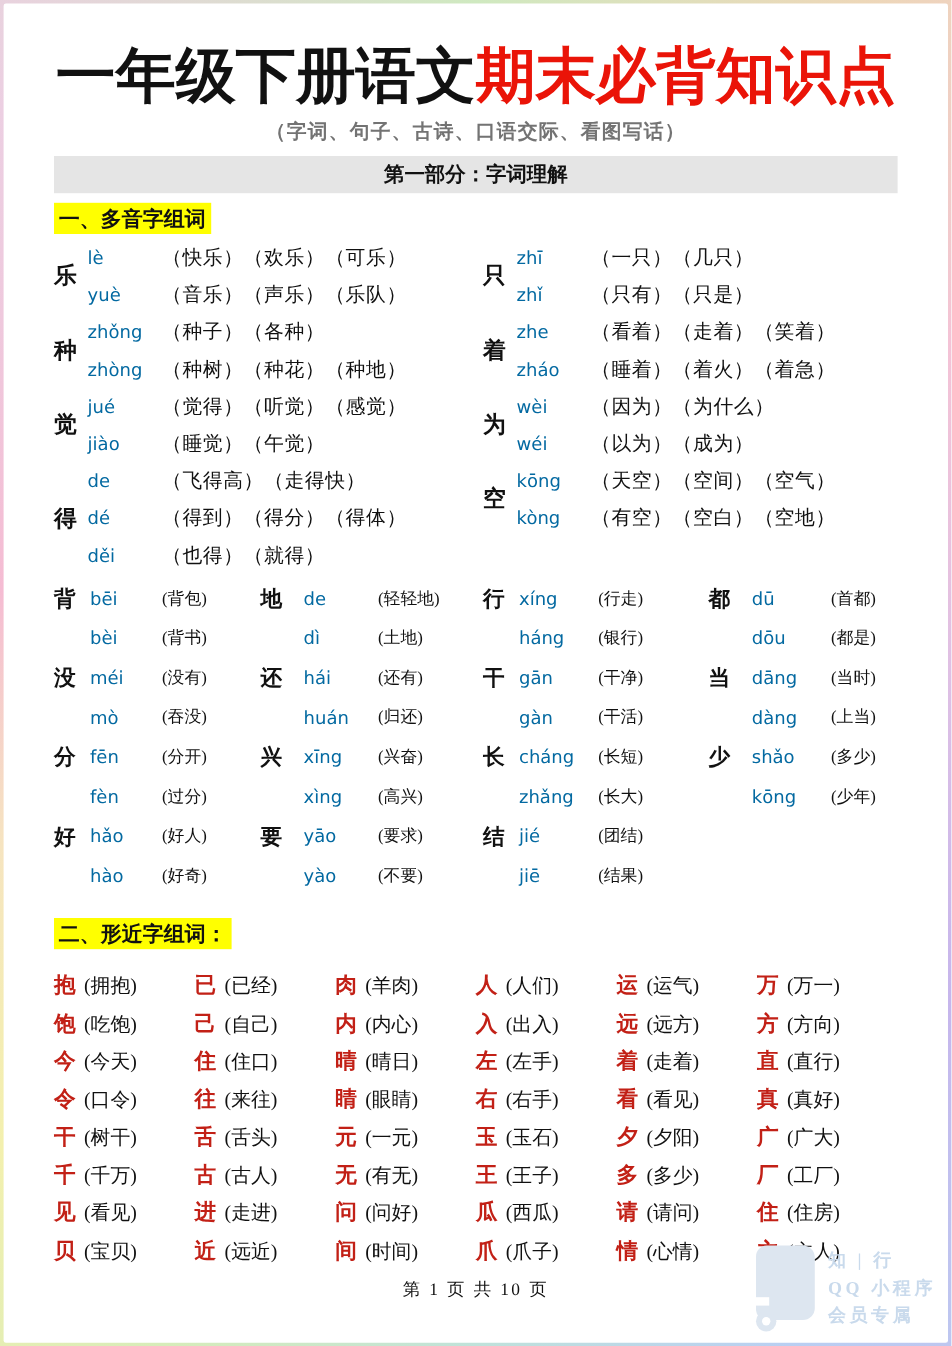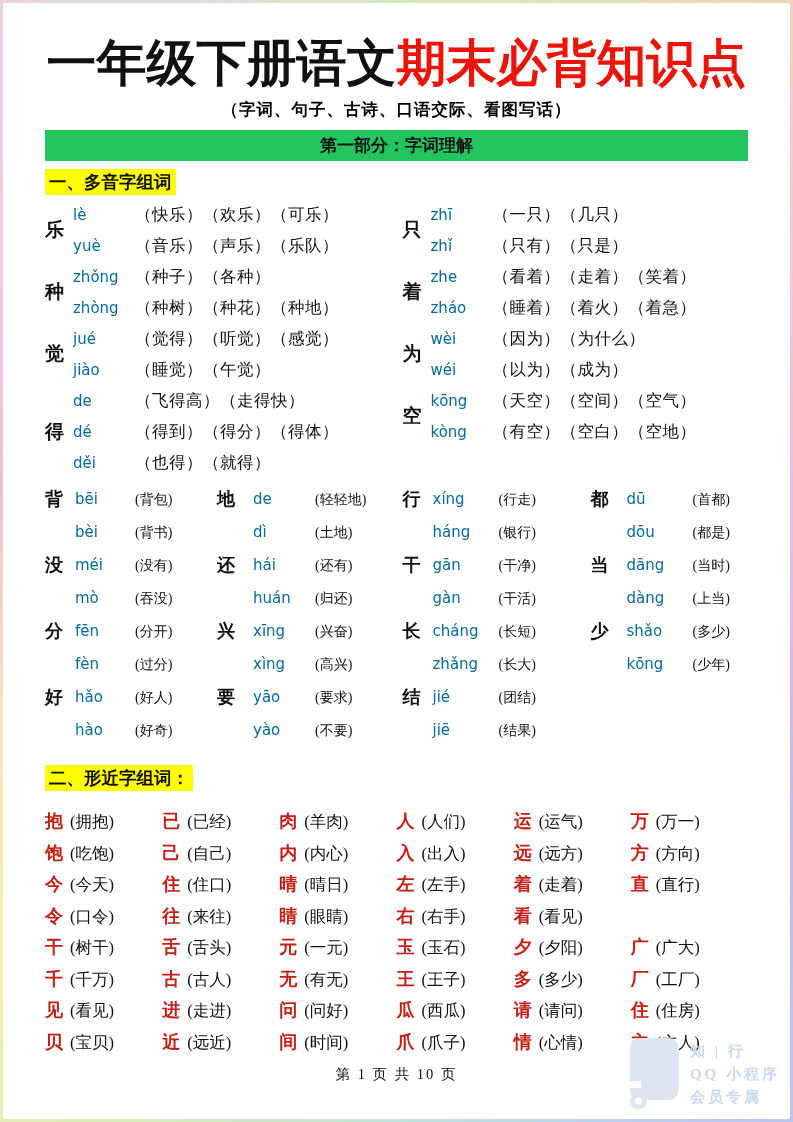--- a/index.html
+++ b/index.html
@@ -13,23 +13,23 @@
   }
   .page{
     width:100%;height:100%;background:#ffffff;border-radius:2px;
     box-sizing:border-box;padding:30px 42px 4px 42px;position:relative;overflow:hidden;
     font-family:"Liberation Serif","DejaVu Serif",serif;color:#111;
   }
   
   .title{ text-align:center; font-size:50px; font-weight:900; line-height:1.2;
           letter-spacing:0px; white-space:nowrap; }
   .title .t-red{ color:#ea1408; }
-  .subtitle{ text-align:center; font-size:16.5px; font-weight:700; color:#000000;
+  .subtitle{ text-align:center; font-size:16.5px; font-weight:700; color:#737373;
              margin-top:6px; letter-spacing:1px; }
-  .banner{ margin-top:9px; background:#22c55e; text-align:center;
+  .banner{ margin-top:9px; background:#e5e5e5; text-align:center;
            font-size:17px; font-weight:700; line-height:31px; height:31px; }
   
   .sec-heading{ display:inline-block; background:#ffff00; font-size:17.5px;
                 font-weight:800; padding:1px 4px; margin-top:8px; }
   
   .dy-cols{ display:flex; margin-top:4px; }
   .dy-col{ flex:1; }
   .dy-col + .dy-col{ padding-left:12px; }
   .dy-group{ display:flex; align-items:center; }
   .dy-char{ width:28px; font-size:19px; font-weight:700; flex:0 0 28px; }
@@ -324,20 +324,21 @@
           <div class="xj-cell"><span class="xj-char">左</span><span class="xj-word">(左手)</span></div>
           <div class="xj-cell"><span class="xj-char">着</span><span class="xj-word">(走着)</span></div>
           <div class="xj-cell"><span class="xj-char">直</span><span class="xj-word">(直行)</span></div>
         </div>
         <div class="xj-row">
           <div class="xj-cell"><span class="xj-char">令</span><span class="xj-word">(口令)</span></div>
           <div class="xj-cell"><span class="xj-char">往</span><span class="xj-word">(来往)</span></div>
           <div class="xj-cell"><span class="xj-char">睛</span><span class="xj-word">(眼睛)</span></div>
           <div class="xj-cell"><span class="xj-char">右</span><span class="xj-word">(右手)</span></div>
           <div class="xj-cell"><span class="xj-char">看</span><span class="xj-word">(看见)</span></div>
+          <div class="xj-cell"><span class="xj-char">真</span><span class="xj-word">(真好)</span></div>
         </div>
         <div class="xj-row">
           <div class="xj-cell"><span class="xj-char">干</span><span class="xj-word">(树干)</span></div>
           <div class="xj-cell"><span class="xj-char">舌</span><span class="xj-word">(舌头)</span></div>
           <div class="xj-cell"><span class="xj-char">元</span><span class="xj-word">(一元)</span></div>
           <div class="xj-cell"><span class="xj-char">玉</span><span class="xj-word">(玉石)</span></div>
           <div class="xj-cell"><span class="xj-char">夕</span><span class="xj-word">(夕阳)</span></div>
           <div class="xj-cell"><span class="xj-char">广</span><span class="xj-word">(广大)</span></div>
         </div>
         <div class="xj-row">

